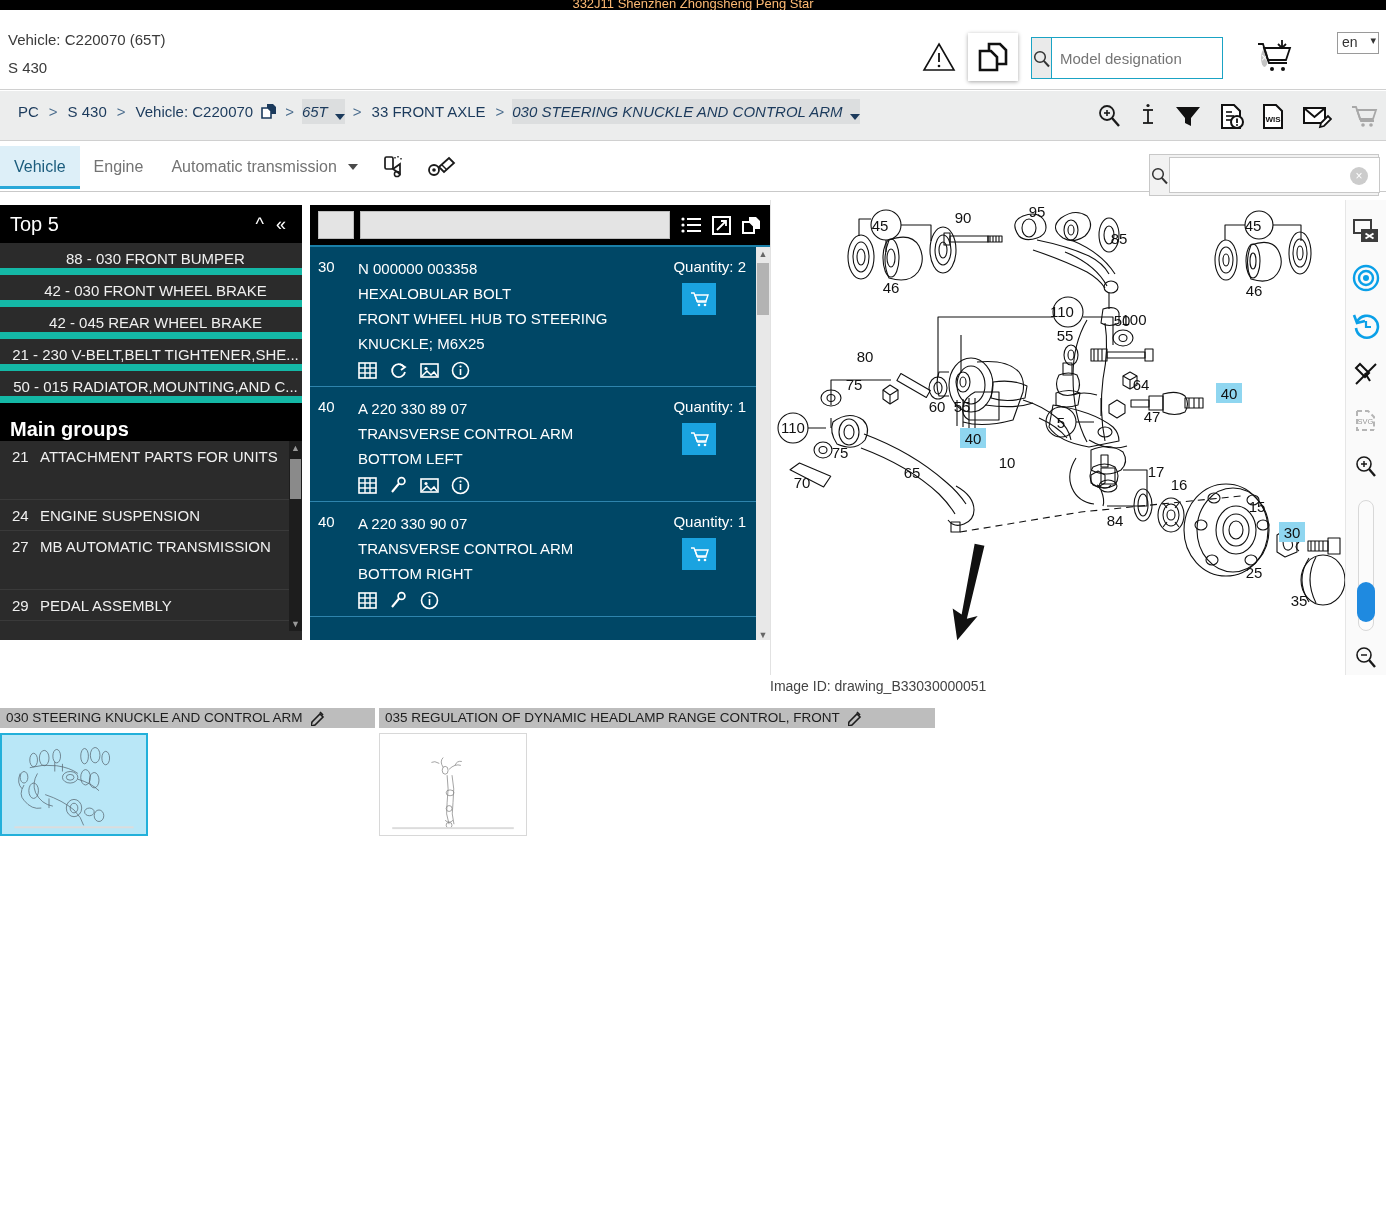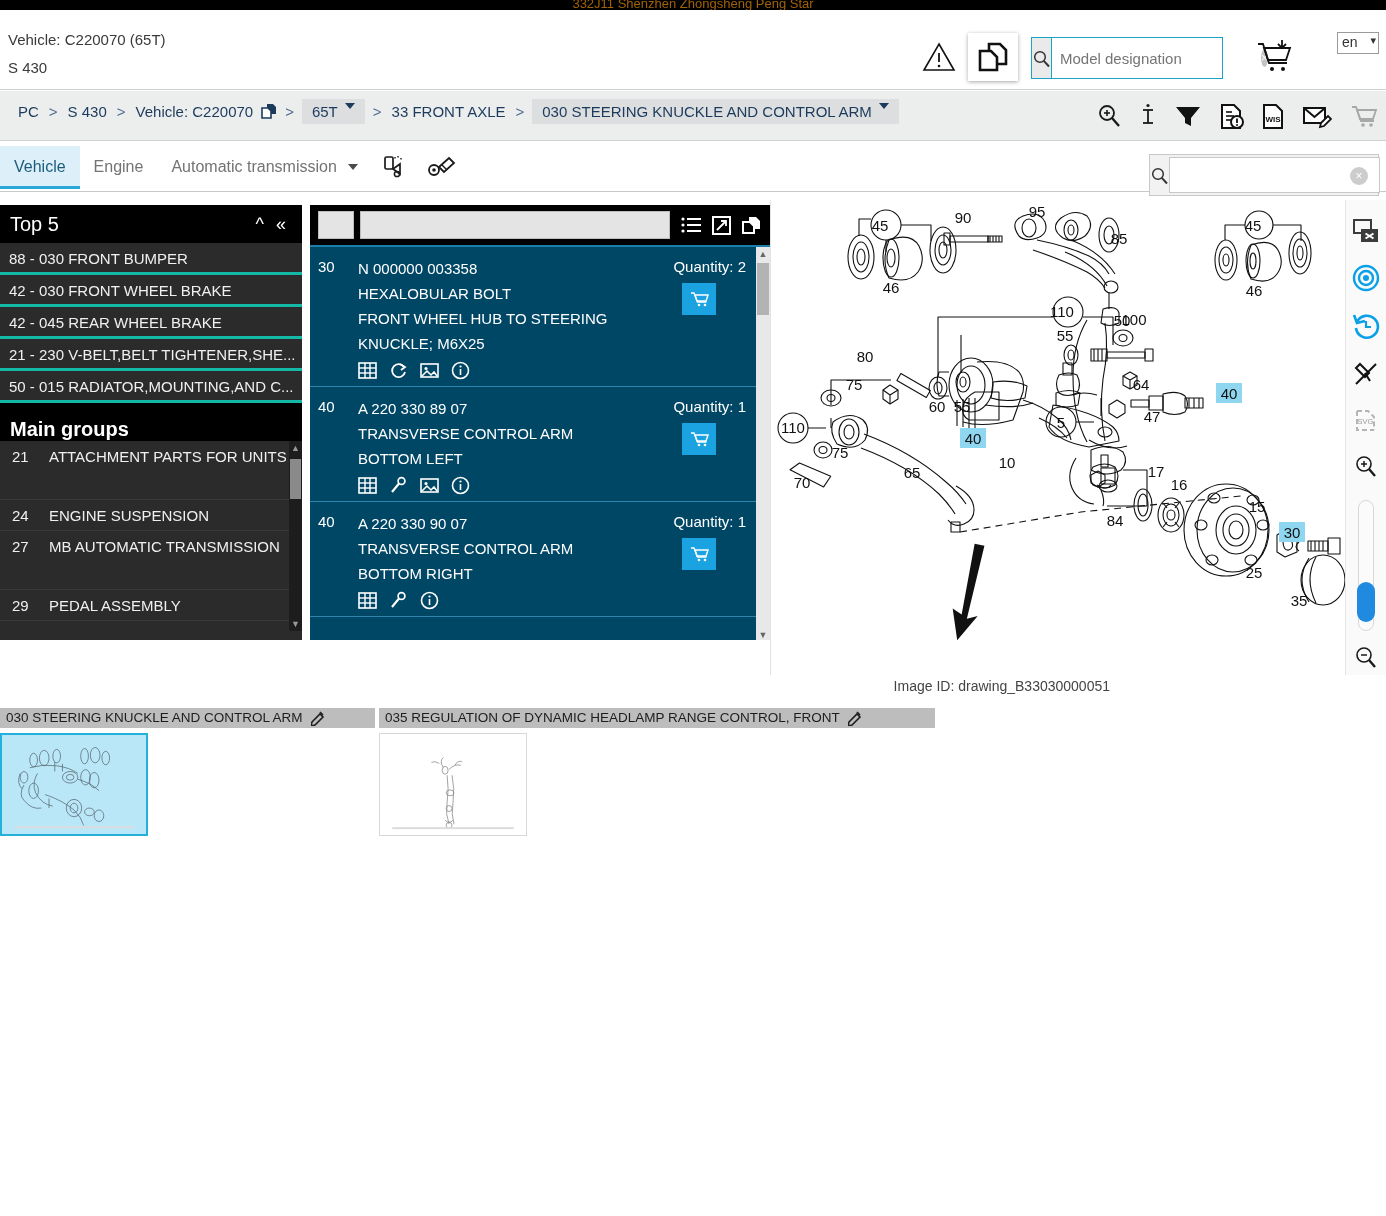--- a/index.html
+++ b/index.html
@@ -7,21 +7,21 @@
     margin: 0; padding: 0;
     width: 1386px; height: 1216px;
     background: #ffffff;
     font-family: "Liberation Sans", sans-serif;
     overflow: hidden;
   }
 
   
   .topbar {
     position: absolute; left: 0; top: 0; width: 1386px; height: 10px;
-    background: #000000; color: #a16207;
+    background: #000000; color: #fdba74;
     font-size: 13px; text-align: center; line-height: 8px;
     overflow: hidden; white-space: nowrap;
   }
 
   
   .vehhead {
     position: absolute; left: 0; top: 10px; width: 1386px; height: 80px;
     background: #ffffff; border-bottom: 1px solid #d0d0d0;
   }
   .veh-line1 {
@@ -80,22 +80,22 @@
     background: #eceded; border-bottom: 1px solid #d0d0d0;
   }
   .crumbs {
     position: absolute; left: 16px; top: 0; height: 40px;
     display: flex; align-items: center; gap: 0;
     font-size: 15px; color: #1b3a5c;
   }
   .crumbs .c { padding: 0 2px; cursor: pointer; }
   .crumbs .sep { padding: 0 8px; color: #4a6c8d; }
   .crumbs .pill {
-    background: #dcdedf; padding: 4px 10px; cursor: pointer;
-    display: inline-flex; align-items: flex-start; gap: 7px;
+    background: #dcdedf; padding: 4px 0; cursor: pointer;
+    display: inline-flex; align-items: flex-end; gap: 7px; font-style: italic;
   }
   .crumbs .pill.active { background: #dcdedf; }
   .caret { width: 0; height: 0; border-left: 5px solid transparent;
            border-right: 5px solid transparent; border-top: 6px solid #1b3a5c; }
   .crumb-icons {
     position: absolute; right: 8px; top: 0; height: 50px;
     display: flex; align-items: center; gap: 18px;
   }
   .crumb-icons > div { cursor: pointer; display: flex; align-items: center; }
 
@@ -155,32 +155,32 @@
     background: #2b2b2b; color: #fff; overflow: hidden;
   }
   .sb-head {
     height: 38px; background: #000000; display: flex; align-items: center;
     padding: 0 10px 0 10px; font-size: 20px; font-weight: normal;
   }
   .sb-head .sp { flex: 1; }
   .sb-head .hic { cursor: pointer; padding: 0 6px; font-size: 18px; }
   .sb-item {
     height: 32px; line-height: 32px; padding-left: 9px;
-    font-size: 15px; color: #f0f0f0; border-bottom: 3px solid #14b8a6;
-    white-space: nowrap; overflow: hidden; cursor: pointer;
+    font-size: 15px; color: #f0f0f0; border-bottom: 7px solid #14b8a6;
+    white-space: nowrap; overflow: hidden; cursor: pointer; text-align: center;
   }
   .sb-head2 {
     height: 38px; background: #000000; display: flex; align-items: flex-end;
     padding-left: 10px; font-size: 20px; font-weight: bold;
   }
   .mg-wrap { position: relative; height: 190px; overflow: hidden; }
   .mg-item {
     height: 31px; line-height: 31px; font-size: 15px; color: #f0f0f0;
     border-bottom: 1px solid #3a3a3a; white-space: nowrap;
-    overflow: hidden; cursor: pointer; display: flex; gap: 9px;
+    overflow: hidden; cursor: pointer; display: flex;
   }
   .mg-item.tall { height: 59px; line-height: 31px; }
   .mg-item .num { width: 40px; padding-left: 12px; }
   .mg-item .lbl { flex: 1; }
   .mg-scroll {
     position: absolute; right: 0; top: 0; width: 13px; height: 190px;
     background: #1d1d1d;
   }
   .mg-scroll .up, .mg-scroll .dn {
     position: absolute; left: 0; width: 13px; height: 14px; color: #999;
@@ -268,21 +268,21 @@
   .zslider {
     position: relative; width: 16px; height: 160px; margin-top: 12px;
     background: #fbfbfb; border: 1px solid #d8d8d8; border-radius: 8px;
   }
   .zslider .knob {
     position: absolute; left: -2px; bottom: 8px; width: 18px; height: 40px;
     background: #1f8ae0; border-radius: 9px; cursor: pointer;
   }
   .imgid {
     position: absolute; left: 770px; top: 678px; width: 340px;
-    text-align: right; font-size: 14px; color: #444;
+    text-align: left; font-size: 14px; color: #444;
   }
 
   
   .thumbstrip { position: absolute; left: 0; top: 708px; width: 1386px; height: 130px; }
   .tgroup { position: absolute; top: 0; }
   .tg-head {
     height: 20px; background: #bdbdbd; color: #1d1d1d;
     font-size: 13.5px; line-height: 20px; padding: 0 6px;
     display: flex; align-items: center; white-space: nowrap;
   }

